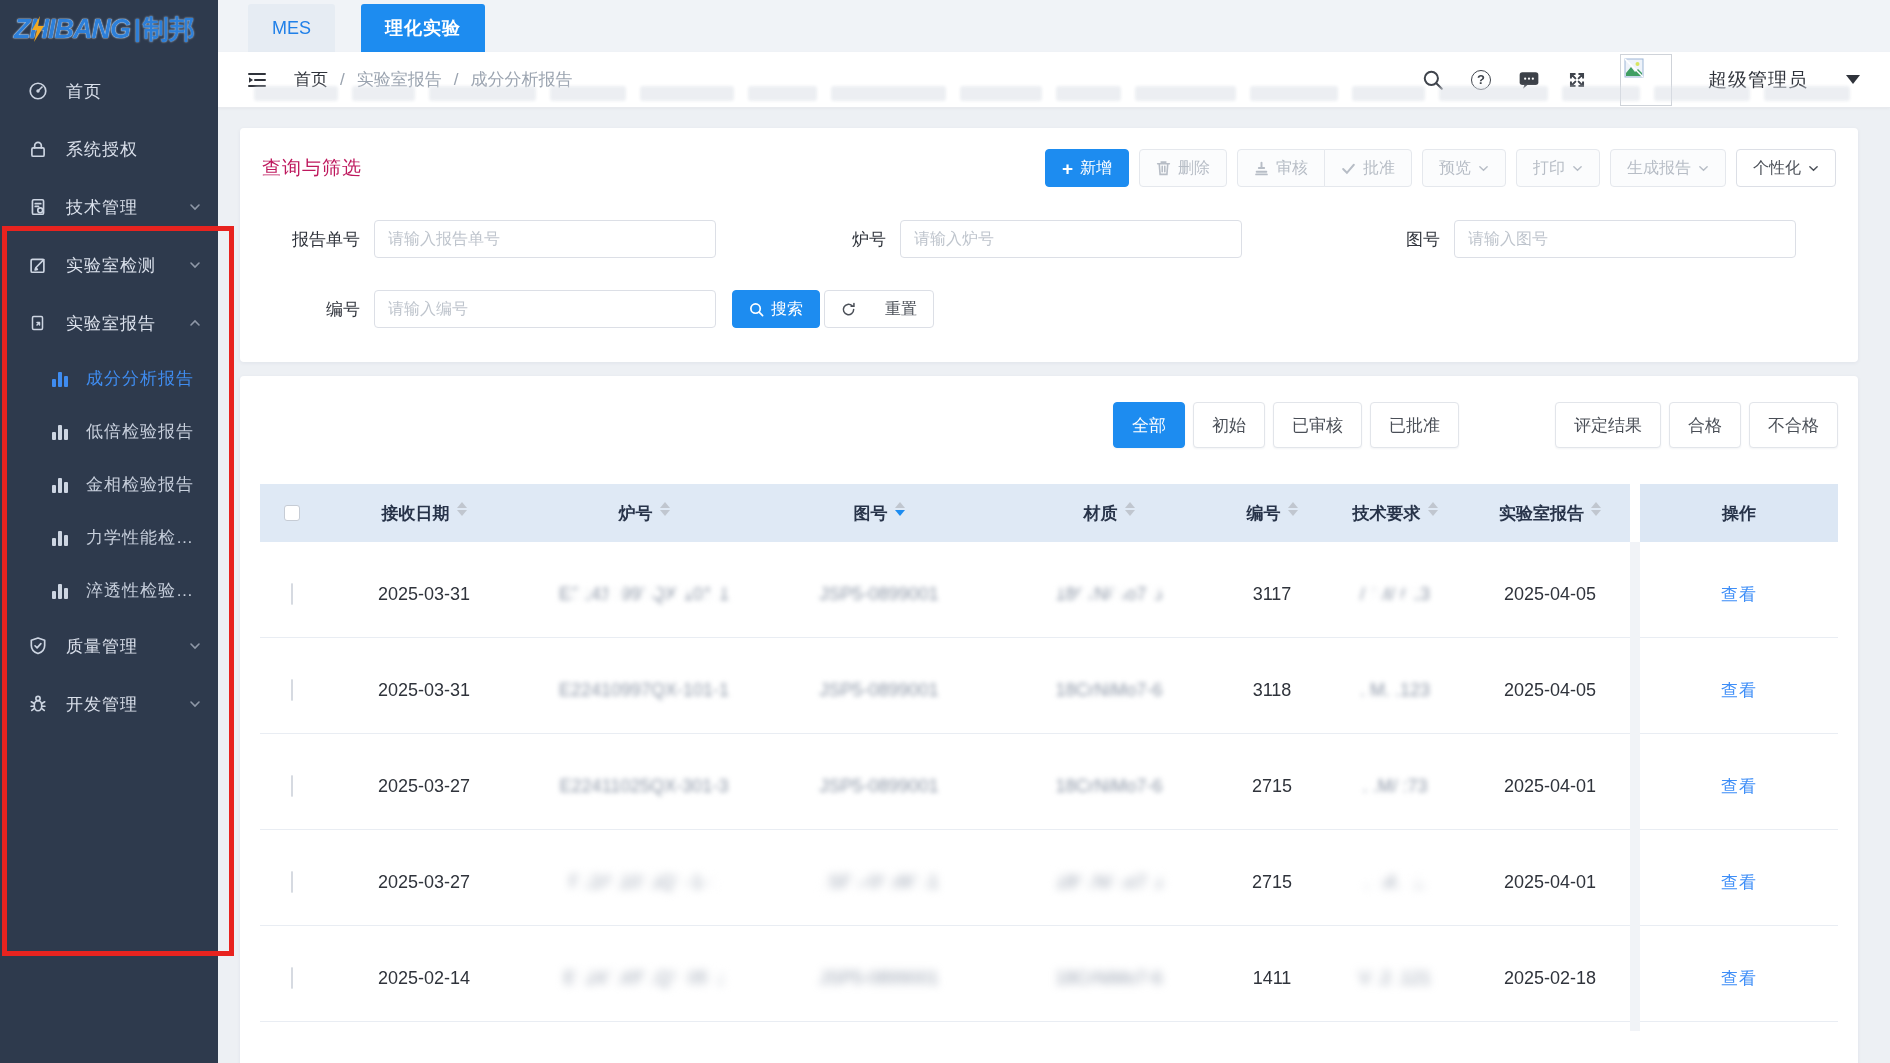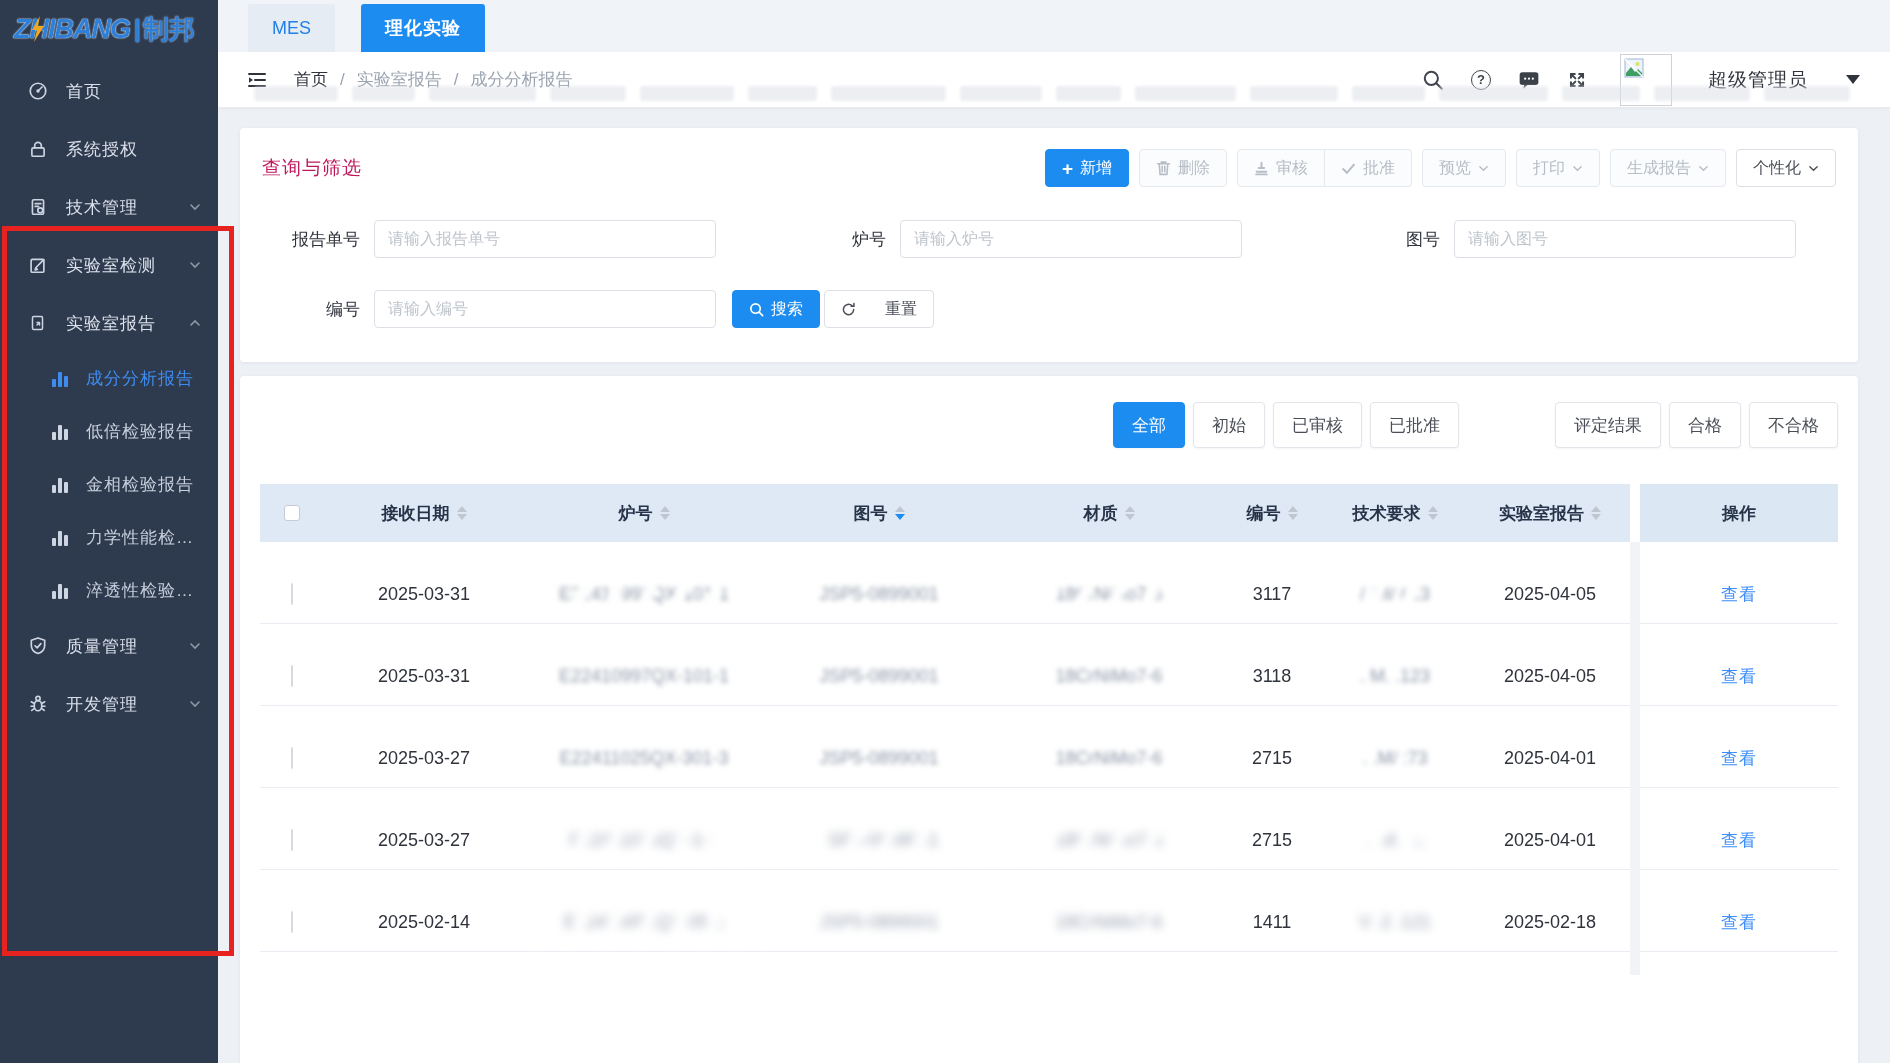--- a/index.html
+++ b/index.html
@@ -101,31 +101,31 @@
   .stab { height:46px; min-width:72px; padding:0 18px; background:#fff; border:1px solid #e2e5ea;
           border-radius:4px; font-size:17px; color:#4a4f57; display:flex; align-items:center;
           justify-content:center; cursor:pointer; box-shadow:0 1px 2px rgba(20,40,80,.05); }
   .stab.active { background:#1d8cf0; border-color:#1d8cf0; color:#fff; }
   .stab-gap { width:80px; }
 
   .tbl { margin-top:36px; }
   .trow { display:grid; grid-template-columns:64px 200px 240px 230px 230px 96px 150px 160px 10px 198px;
           align-items:center; }
   .thead { background:#dfe9f5; height:58px; }
-  .thead .hc { font-size:17px; font-weight:bold; color:#273349; display:flex; align-items:center;
+  .thead .hc { font-size:17px; font-weight:bold; color:#273349; display:flex; align-items:flex-start;
                justify-content:center; gap:5px; white-space:nowrap; }
   .thead .spacer { background:#fff; height:100%; }
   .thead .acth { background:#dce7f4; height:100%; display:flex; align-items:center; justify-content:center; }
   .sort { display:inline-flex; flex-direction:column; gap:2px; margin-left:2px; }
   .sort i { width:0; height:0; border-left:5px solid transparent; border-right:5px solid transparent; display:block; }
   .sort .up { border-bottom:6px solid #c0c6cf; }
   .sort .dn { border-top:6px solid #c0c6cf; }
   .sort.desc .dn { border-top-color:#1d8cf0; }
   .cb { width:16px; height:16px; border:1px solid #c6ccd5; border-radius:3px; background:#fff; margin:0 auto; cursor:pointer; }
-  .drow { height:82px; border-bottom:1px solid #e9edf3; background:#fff; }
+  .drow { height:96px; border-bottom:1px solid #e9edf3; background:#fff; }
   .drow .cb { background:#f6f8fa; border-color:#d6dae1; }
   .cell { font-size:18px; color:#2f333b; text-align:center; white-space:nowrap; position:relative; }
   .vspacer { background:#f1f3f7; height:100%; }
   .drow .vspacer { height:105px; }
   .view-link { color:#3e8ef7; font-size:17px; cursor:pointer; text-decoration:none; letter-spacing:1px; }
   .rd1 { filter:blur(2.4px); color:#8d97a7; }
   .rd2 { filter:blur(4.5px); color:#98a1b0; }
   .striped::after { content:""; position:absolute; inset:-14px -4px; pointer-events:none;
     background:repeating-linear-gradient(115deg, rgba(255,255,255,.95) 0 12px, rgba(255,255,255,0) 12px 30px); }
 </style>

